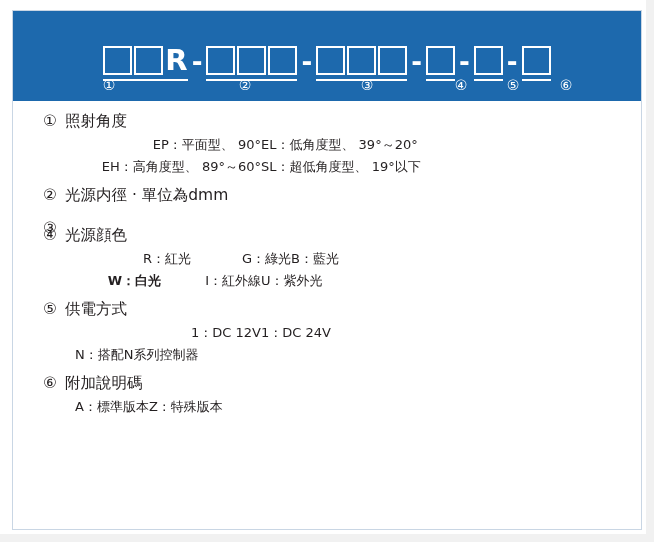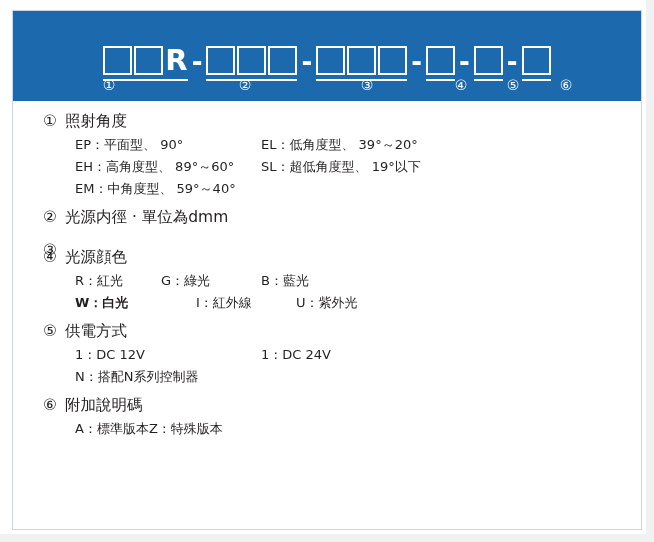--- a/index.html
+++ b/index.html
@@ -143,20 +143,21 @@
   }
   .opt-lines {
     padding-left: 62px;
     font-size: 13px;
     line-height: 22px;
     color: #231f20;
   }
   .opt-line {
     display: flex;
     white-space: pre;
+    text-align: right;
   }
   .col1 { width: 186px; flex: 0 0 186px; }
   .col2 { flex: 0 0 auto; }
   .sect-gap { height: 7px; }
 </style>
 </head>
 <body>
 
 <div id="page">
   <div class="frame-right"></div>
@@ -234,21 +235,20 @@
         <div class="opt-lines">
           <div class="opt-line">
             <span class="col1">EP：平面型、 90°</span>
             <span class="col2">EL：低角度型、 39°～20°</span>
           </div>
           <div class="opt-line">
             <span class="col1">EH：高角度型、 89°～60°</span>
             <span class="col2">SL：超低角度型、 19°以下</span>
           </div>
           <div class="opt-line">
-            <span class="col1">EM：中角度型、 59°～40°</span>
           </div>
         </div>
       </div>
 
       <div class="sect-gap"></div>
 
       <div class="sect">
         <div class="sect-title">
           <span class="marker">②</span>
           <span>光源内徑 · 單位為dmm</span>
@@ -265,27 +265,27 @@
 
       <div class="sect-gap"></div>
 
       <div class="sect">
         <div class="sect-title">
           <span class="marker">④</span>
           <span>光源顔色</span>
         </div>
         <div class="opt-lines">
           <div class="opt-line">
-            <span style="width:86px;flex:0 0 86px;">R：紅光</span>
+            <span style="width:86px;flex:0 0 86px;margin-left:30px;">R：紅光</span>
             <span style="width:100px;flex:0 0 100px;">G：綠光</span>
             <span class="col2">B：藍光</span>
           </div>
           <div class="opt-line">
             <span style="width:86px;flex:0 0 86px;font-weight:bold;">W：白光</span>
-            <span style="width:100px;flex:0 0 100px;margin-left:35px;">I：紅外線</span>
+            <span style="width:100px;flex:0 0 100px;">I：紅外線</span>
             <span class="col2">U：紫外光</span>
           </div>
         </div>
       </div>
 
       <div class="sect-gap"></div>
 
       <div class="sect">
         <div class="sect-title">
           <span class="marker">⑤</span>

